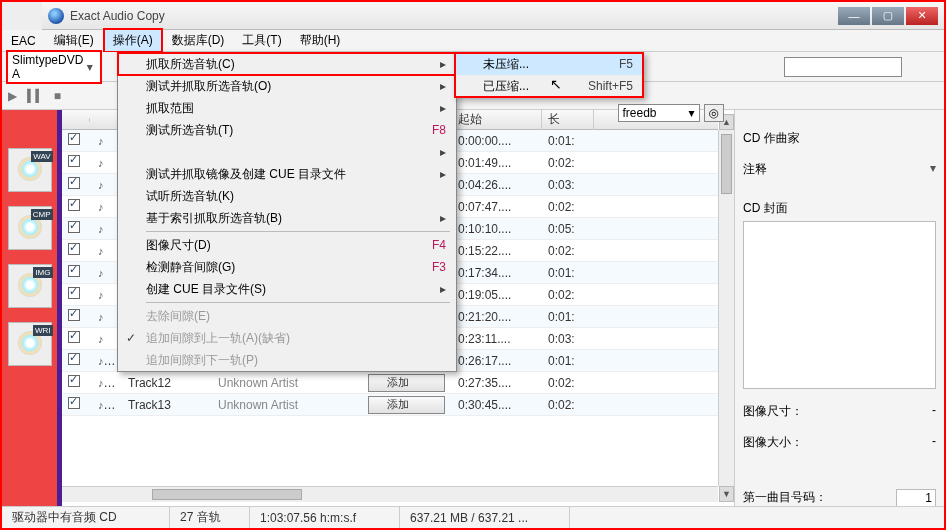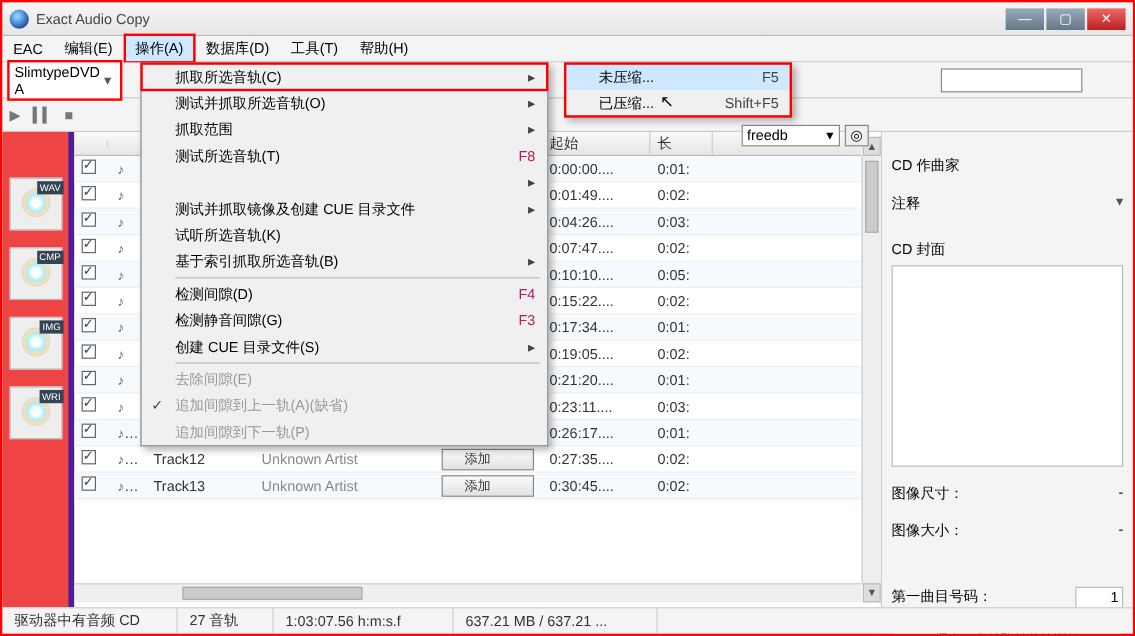--- a/index.html
+++ b/index.html
@@ -1,17 +1,17 @@
 <!DOCTYPE html>
 <html><head>
 <meta charset="utf-8">
 <style>
 * { box-sizing: border-box; margin: 0; padding: 0; font-family: "Microsoft YaHei", "Segoe UI", Tahoma, sans-serif; font-size: 12px; }
 body { background: #eee; width: 946px; height: 530px; overflow: hidden; position: relative; border: 2px solid red; }
-.titlebar { height: 28px; background: linear-gradient(#f7f7f7,#e6e6e6); display: flex; align-items: center; padding: 0 6px; border-bottom: 1px solid #bbb; }
+.titlebar { height: 28px; background: linear-gradient(#f7f7f7,#e6e6e6); display: flex; align-items: center; padding: 0 6px; border-bottom: 1px solid #bbb; margin-left: 40px; }
 .titlebar .appicon { width: 16px; height: 16px; background: radial-gradient(circle at 40% 35%, #8cf 10%, #25a 70%); border-radius: 50%; margin-right: 6px; }
 .titlebar .title { flex: 1; color: #444; }
 .winbtns { display: flex; gap: 2px; }
 .winbtn { width: 32px; height: 18px; display: flex; align-items: center; justify-content: center; font-size: 11px; color: #fff; }
 .winbtn.mini { background: linear-gradient(#9ab,#678); }
 .winbtn.max  { background: linear-gradient(#9ab,#678); }
 .winbtn.close{ background: linear-gradient(#e66,#b22); }
 
 .menubar { height: 22px; background: #f4f4f4; border-bottom: 1px solid #ccc; display: flex; align-items: center; padding: 0 1px; gap: 2px; }
 .menubar .mi { padding: 2px 8px; }
@@ -39,21 +39,21 @@
 
 .dropdown { position: absolute; left: 115px; top: 50px; width: 340px; background: #f0f0f0; border: 1px solid #888; box-shadow: 3px 3px 6px rgba(0,0,0,.3); z-index: 20; }
 .dropdown .ditem { display: flex; align-items: center; padding: 3px 10px 3px 28px; height: 22px; position: relative; }
 .dropdown .sep { height: 1px; background: #bbb; margin: 2px 6px 2px 28px; }
 .dropdown .ditem .arrow { margin-left: auto; color: #444; }
 .dropdown .ditem .shortcut { margin-left: auto; color: #be185d; }
 .dropdown .ditem.disabled { color: #999; }
 .dropdown .ditem .check { position:absolute; left:8px; color:#444; }
 .dropdown .redline { outline: 2px solid red; outline-offset: -1px; }
 
-.submenu { position: absolute; left: 468px; top: 50px; width: 190px; background: #f0f0f0; border: 1px solid #888; box-shadow: 3px 3px 6px rgba(0,0,0,.3); z-index: 25; }
+.submenu { position: absolute; left: 452px; top: 50px; width: 190px; background: #f0f0f0; border: 1px solid #888; box-shadow: 3px 3px 6px rgba(0,0,0,.3); z-index: 25; }
 .submenu.redbox { outline: 2px solid red; outline-offset: -2px; }
 .submenu .sitem { display: flex; align-items: center; padding: 3px 10px 3px 28px; height: 22px; }
 .submenu .sitem.hilite { background: #cde8ff; }
 .submenu .sitem .shortcut { margin-left: auto; color: #444; }
 
 
 .tracktable { position:absolute; left:0; right:16px; top:0; bottom:20px; font-size:12px; }
 .thead { display:flex; background:linear-gradient(#fafafa,#e5e5e5); border-bottom:1px solid #bbb; height:20px; align-items:center; }
 .th { padding:2px 6px; border-right:1px solid #ccc; color:#333; }
 .trow { display:flex; height:22px; align-items:center; border-bottom:1px solid #eee; }
@@ -384,21 +384,21 @@
     </div>
     <div class="ditem">
       <span>试听所选音轨(K)</span>
     </div>
     <div class="ditem">
       <span>基于索引抓取所选音轨(B)</span>
       <span class="arrow">▸</span>
     </div>
     <div class="sep"></div>
     <div class="ditem">
-      <span>检测间隙(D)</span>
+      <span>图像尺寸(D)</span>
       <span class="shortcut">F4</span>
     </div>
     <div class="ditem">
       <span>检测静音间隙(G)</span>
       <span class="shortcut">F3</span>
     </div>
     <div class="ditem">
       <span>创建 CUE 目录文件(S)</span>
       <span class="arrow">▸</span>
     </div>
@@ -420,17 +420,17 @@
       <span class="shortcut">F5</span>
     </div>
     <div class="sitem">
       <span>已压缩...</span>
       <span class="shortcut">Shift+F5</span>
     </div>
   </div>
 <div class="cursor">↖</div>
 
 <div class="statusbar">
-  <div class="cell" style="width:146px">驱动器中有音频 CD</div>
+  <div class="cell" style="width:168px">驱动器中有音频 CD</div>
   <div class="cell" style="width:80px">27 音轨</div>
   <div class="cell" style="width:150px">1:03:07.56 h:m:s.f</div>
   <div class="cell" style="width:170px">637.21 MB / 637.21 ...</div>
 </div>
 
 </body></html>

